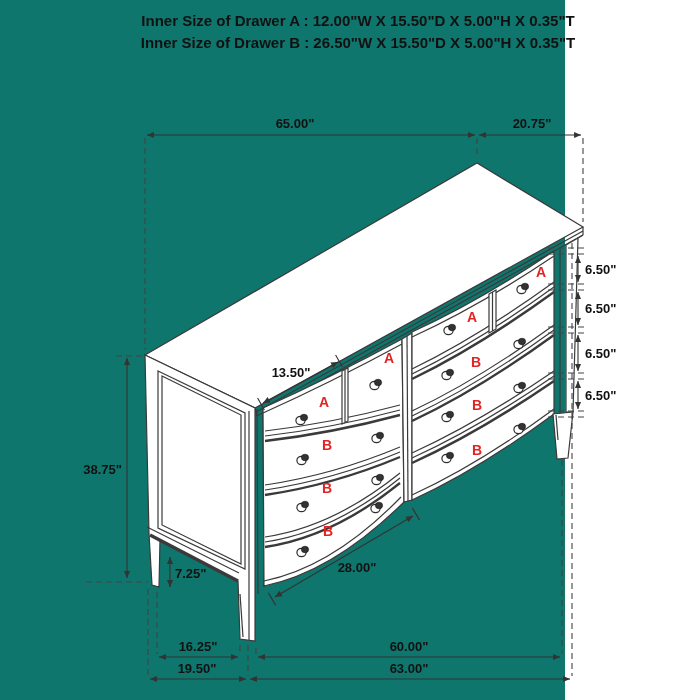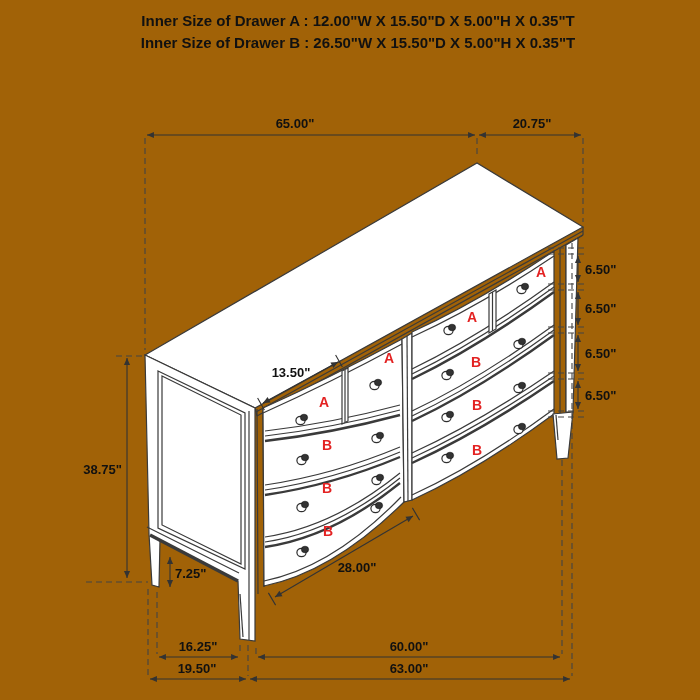--- a/index.html
+++ b/index.html
@@ -1,16 +1,16 @@
 <!DOCTYPE html>
 <html><head>
 <meta charset="utf-8">
 <style>
   html,body{margin:0;padding:0;background:#fff;}
-  #stage{position:relative;width:700px;height:700px;background:#a16207;
+  #stage{position:relative;width:565px;height:700px;background:#0f766e;
          font-family:"Liberation Sans", sans-serif;}
   svg{display:block}
   .hdr{font:bold 15px "Liberation Sans",sans-serif;fill:#111;}
   .dimtext{font:bold 13px "Liberation Sans",sans-serif;fill:#111;}
   .redlbl{font:bold 14px "Liberation Sans",sans-serif;}
   .ln{stroke:#3a3a3a;stroke-width:1.2;fill:none;}
   .lnf{stroke:#3a3a3a;stroke-width:1.2;fill:#ffffff;}
   .lnw2{stroke:#3a3a3a;stroke-width:2.4;fill:none;}
   .rail{stroke:#3a3a3a;stroke-width:3.5;fill:none;}
   .dim{stroke:#333;stroke-width:1.1;fill:none;}

